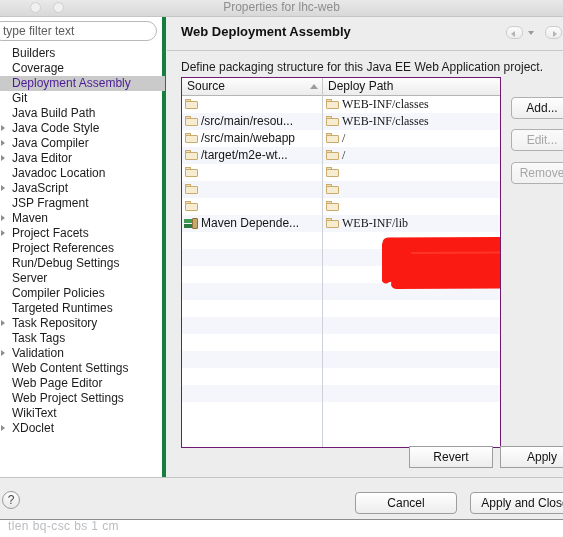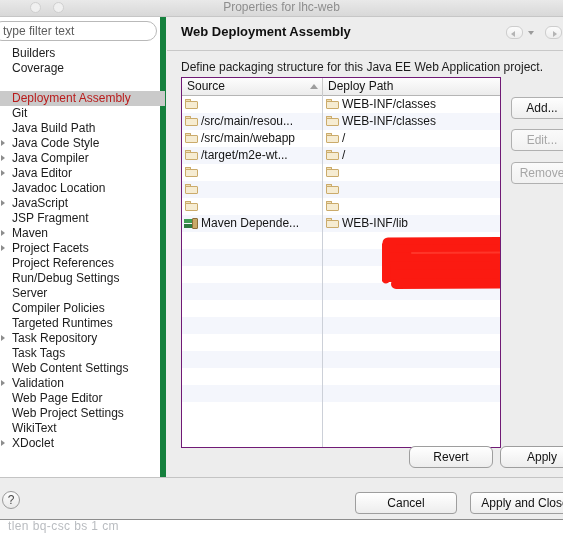--- a/index.html
+++ b/index.html
@@ -53,21 +53,21 @@
     position:absolute;top:2px;width:11px;height:11px;border-radius:50%;
     border:1px solid #cfcfcf;background:#f0f0f0;box-sizing:border-box;
   }
   #tl-close{left:30px;}
   #tl-min{left:53px;}
 
   
   #leftpane{
     position:absolute;left:0;top:17px;width:166px;height:460px;
     background:#ffffff;
-    border-right:6px solid #15803d;
+    border-right:4px solid #15803d;
     box-sizing:border-box;
   }
   #filter-wrap{
     position:absolute;left:-8px;top:4px;width:165px;height:20px;
   }
   #filter-input{
     width:165px;height:20px;box-sizing:border-box;
     border:1px solid #b9b9b9;border-radius:10px;
     background:#fff;font-size:12px;color:#3a3a3a;
     padding:0 10px;outline:none;
@@ -78,21 +78,21 @@
   #tree{
     position:absolute;left:0;top:29px;width:165px;height:420px;
     overflow:hidden;
   }
   .tree-item{
     position:relative;height:15px;line-height:15px;
     padding-left:12px;font-size:12px;color:#1c1c1c;
     white-space:nowrap;
   }
   .tree-item.selected{
-    background:#cacaca;color:#b91c1c;margin-top:15px;
+    background:#cacaca;color:#4c1d95;
   }
   .tw{
     position:absolute;left:1px;top:4px;
     width:0;height:0;border-left:4px solid #8d8d8d;
     border-top:3.5px solid transparent;border-bottom:3.5px solid transparent;
   }
 
   
   #rightpane{
     position:absolute;left:167px;top:17px;width:396px;height:460px;
@@ -167,21 +167,21 @@
     position:relative;height:17px;
     border-bottom:0px solid transparent;
   }
   .tr.odd{background:#ffffff;}
   .tr.even{background:#f4f6fc;}
   .cell{
     position:absolute;top:0;height:17px;line-height:17px;
     font-size:12px;color:#151515;white-space:nowrap;overflow:hidden;
   }
   .c-source{left:0;width:140px;padding-left:19px;box-sizing:border-box;}
-  .c-deploy{left:141px;width:177px;padding-left:19px;box-sizing:border-box;}
+  .c-deploy{left:141px;width:177px;padding-left:19px;box-sizing:border-box;font-family:Liberation Serif, serif;}
   #vdiv{
     position:absolute;left:140px;top:17px;width:1px;height:354px;
     background:#ccd0d8;
   }
   
   .folder{
     position:absolute;top:3px;width:13px;height:10px;
   }
   .folder .body{
     position:absolute;left:0;top:2px;width:13px;height:8px;
@@ -225,21 +225,21 @@
     white-space:nowrap;overflow:hidden;
   }
   .sidebtn.disabled{color:#a6a6a6;background:linear-gradient(#fafafa,#f1f1f1);}
   #btn-add{top:80px;}
   #btn-edit{top:112px;}
   #btn-remove{top:145px;}
 
   
   .midbtn{
     position:absolute;height:22px;
-    border:1px solid #9e9e9e;border-radius:6px;
+    border:1px solid #9e9e9e;border-radius:0;
     background:linear-gradient(#ffffff,#ededed);
     font-size:12px;text-align:center;line-height:21px;
     color:#121212;box-sizing:border-box;white-space:nowrap;overflow:hidden;
   }
   #btn-revert{left:409px;top:446px;width:84px;}
   #btn-apply{left:500px;top:446px;width:84px;}
 
   
   #footer{
     position:absolute;left:0;top:477px;width:563px;height:39px;
@@ -302,22 +302,22 @@
         <div class="tree-item"><span>JSP Fragment</span></div>
         <div class="tree-item"><span class="tw"></span><span>Maven</span></div>
         <div class="tree-item"><span class="tw"></span><span>Project Facets</span></div>
         <div class="tree-item"><span>Project References</span></div>
         <div class="tree-item"><span>Run/Debug Settings</span></div>
         <div class="tree-item"><span>Server</span></div>
         <div class="tree-item"><span>Compiler Policies</span></div>
         <div class="tree-item"><span>Targeted Runtimes</span></div>
         <div class="tree-item"><span class="tw"></span><span>Task Repository</span></div>
         <div class="tree-item"><span>Task Tags</span></div>
+        <div class="tree-item"><span class="tw"></span><span>Validation</span></div>
         <div class="tree-item"><span>Web Content Settings</span></div>
-        <div class="tree-item"><span class="tw"></span><span>Validation</span></div>
         <div class="tree-item"><span>Web Page Editor</span></div>
         <div class="tree-item"><span>Web Project Settings</span></div>
         <div class="tree-item"><span>WikiText</span></div>
         <div class="tree-item"><span class="tw"></span><span>XDoclet</span></div>
       </div>
   </div>
 
   <div id="rightpane">
 
     <div id="pane-header">

